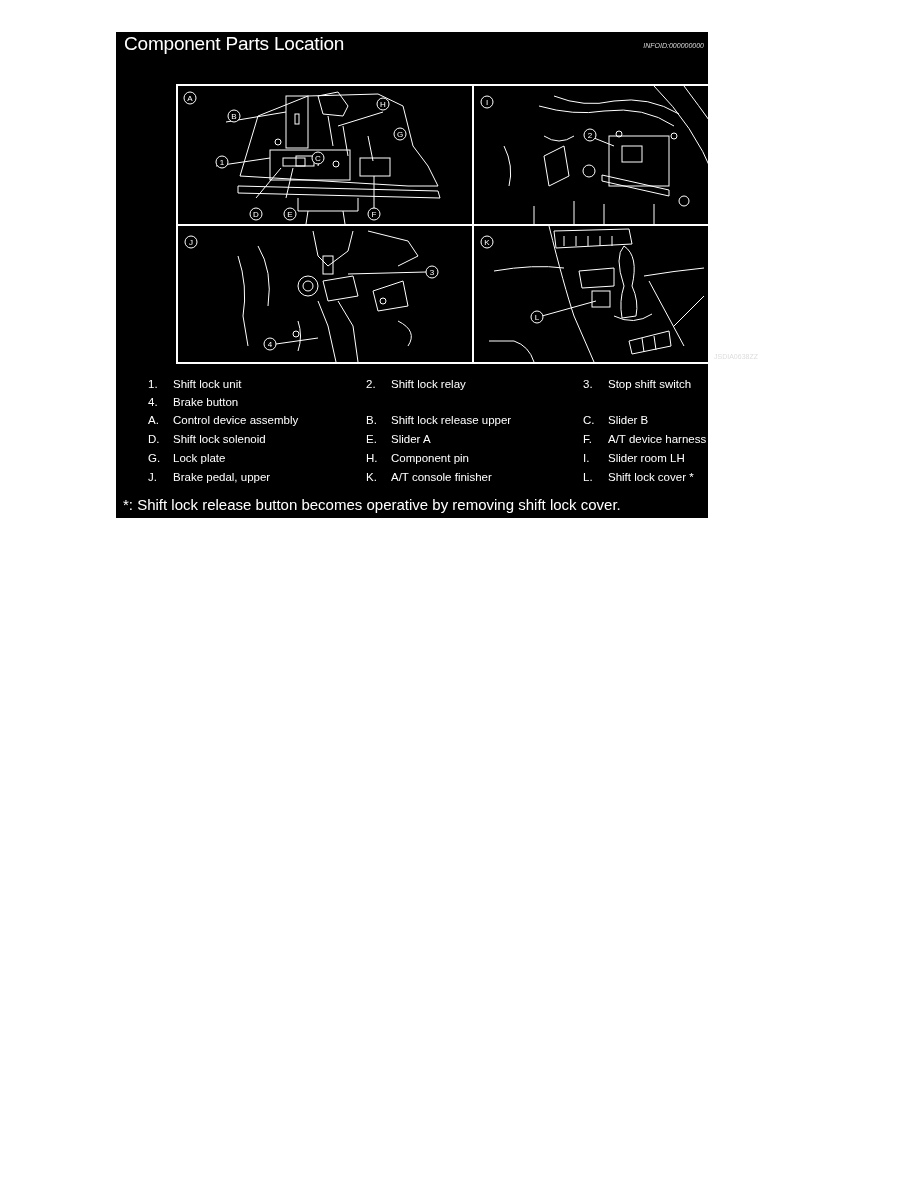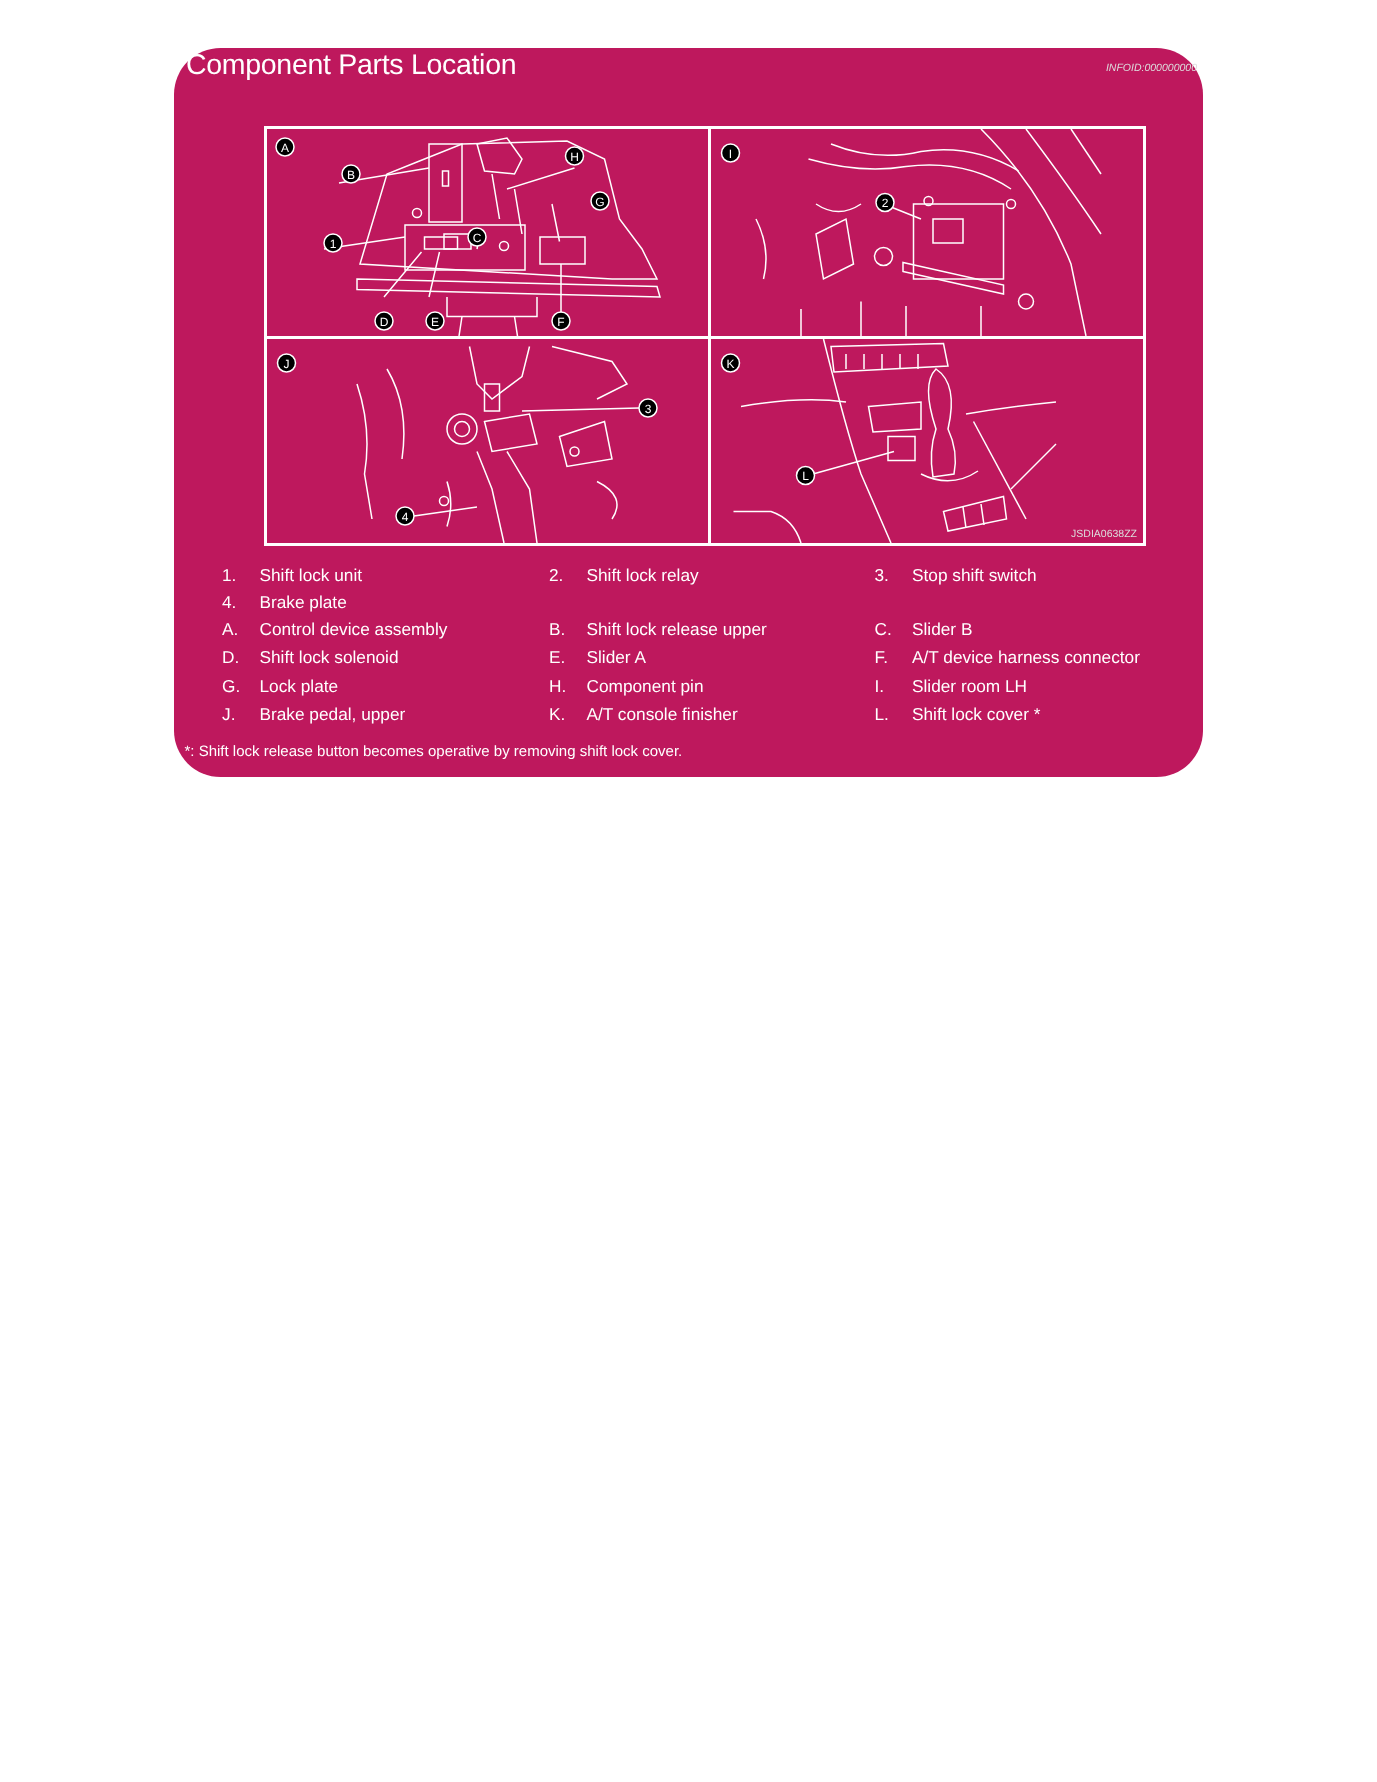--- a/index.html
+++ b/index.html
@@ -1,19 +1,19 @@
 <!DOCTYPE html>
 <html><head>
 <meta charset="utf-8">
 <style>
   html, body { margin: 0; padding: 0; background: #ffffff; }
   body { width: 918px; height: 1188px; position: relative; overflow: hidden;
          font-family: "Liberation Sans", sans-serif; }
-  .panel { position: absolute; left: 116px; top: 32px; width: 686px; height: 486px;
-           background: #be185d; color: #ffffff; border-radius: 31px; }
+  .panel { position: absolute; left: 116px; top: 32px; width: 592px; height: 486px;
+           background: #000000; color: #ffffff; }
   .title { position: absolute; left: 8px; top: 1px; font-size: 19px; color: #ffffff;
            letter-spacing: -0.2px; }
   .info-id { position: absolute; right: 4px; top: 10px; font-size: 7px; font-style: italic;
              color: #dddddd; }
   .figure { position: absolute; left: 60px; top: 52px; width: 588px; height: 280px;
             border: 2px solid #ffffff; box-sizing: border-box; }
   .vdiv { position: absolute; left: 294px; top: 0; width: 2px; height: 100%; background: #ffffff; }
   .hdiv { position: absolute; left: 0; top: 138px; width: 100%; height: 2px; background: #ffffff; }
   .quad { position: absolute; overflow: hidden; }
   .q-a { left: 0; top: 0; width: 294px; height: 138px; }
@@ -21,21 +21,21 @@
   .q-j { left: 0; top: 140px; width: 294px; height: 136px; }
   .q-k { left: 296px; top: 140px; width: 288px; height: 136px; }
   .quad svg { position: absolute; left: 0; top: 0; width: 100%; height: 100%; }
   .fig-code { position: absolute; right: 4px; bottom: 2px; font-size: 7px; color: #dddddd; }
   .legend { position: absolute; left: 0; top: 346px; width: 100%; font-size: 11.5px; }
   .lrow { position: absolute; left: 0; width: 100%; height: 18px; }
   .lcell { position: absolute; top: 0; }
   .lnum { position: absolute; left: 0; top: 0; }
   .ltxt { position: absolute; left: 25px; top: 0; white-space: nowrap; }
   .c1 { left: 32px; } .c2 { left: 250px; } .c3 { left: 467px; }
-  .footnote { position: absolute; left: 7px; top: 464px; font-size: 10px; white-space: nowrap; text-align: right; }
+  .footnote { position: absolute; left: 7px; top: 464px; font-size: 15px; white-space: nowrap; text-align: right; }
   text { font-family: "Liberation Sans", sans-serif; }
 </style>
 </head>
 <body>
 
 <div class="panel">
   <div class="title">Component Parts Location</div>
   <div class="info-id">INFOID:000000000</div>
 
   <div class="figure">
@@ -192,21 +192,21 @@
           <span class="ltxt">Shift lock relay</span>
         </div>
       <div class="lcell c3">
           <span class="lnum">3.</span>
           <span class="ltxt">Stop shift switch</span>
         </div>
     </div>
     <div class="lrow" style="top:18px">
       <div class="lcell c1">
           <span class="lnum">4.</span>
-          <span class="ltxt">Brake plate</span>
+          <span class="ltxt">Brake button</span>
         </div>
     </div>
     <div class="lrow" style="top:36px">
       <div class="lcell c1">
           <span class="lnum">A.</span>
           <span class="ltxt">Control device assembly</span>
         </div>
       <div class="lcell c2">
           <span class="lnum">B.</span>
           <span class="ltxt">Shift lock release upper</span>

